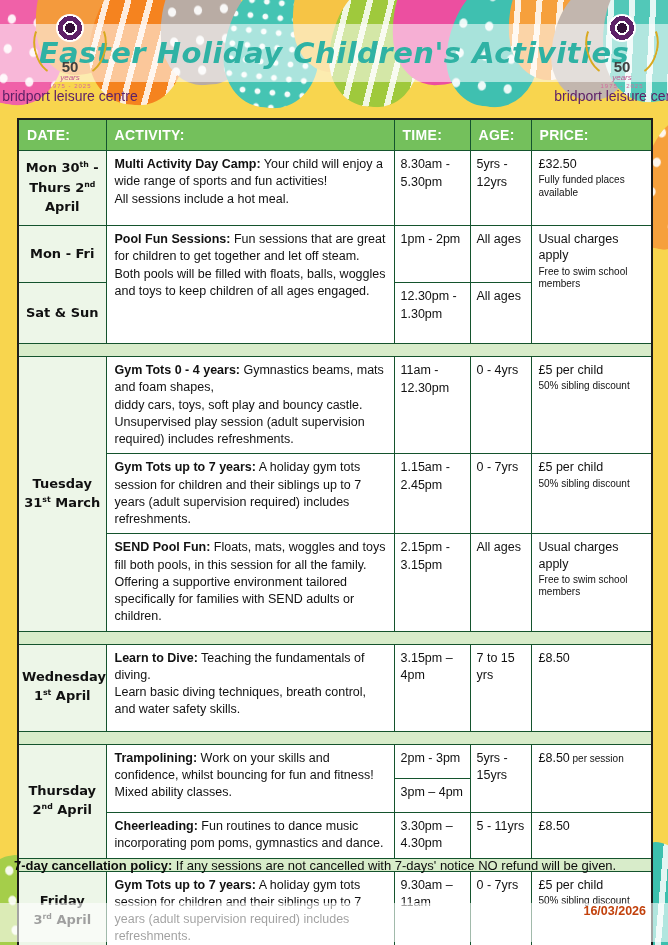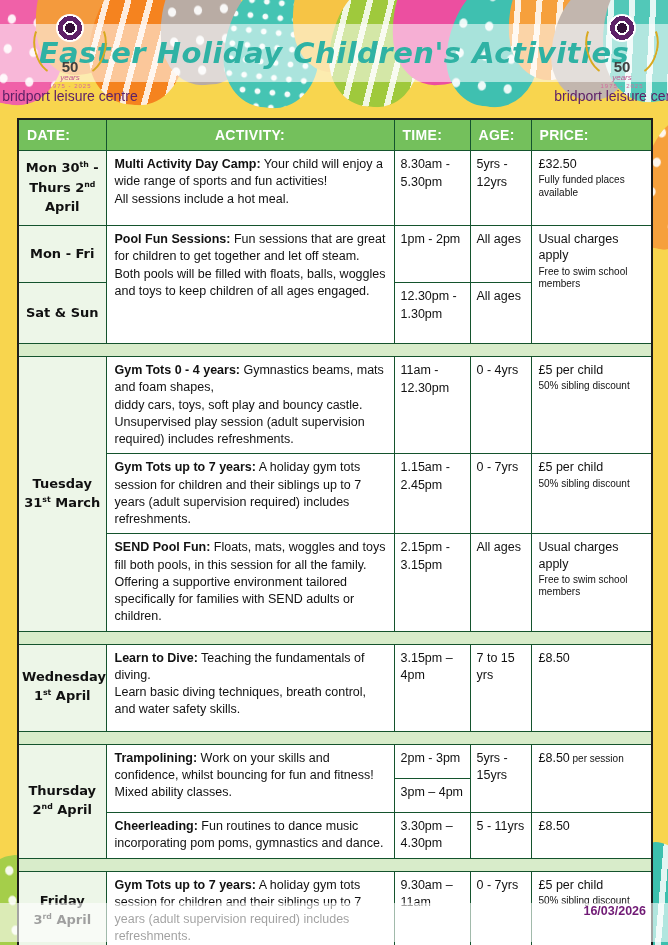--- a/index.html
+++ b/index.html
@@ -50,42 +50,42 @@
   #table-wrap{position:absolute;left:17px;top:118px;z-index:2;}
   table{
     border-collapse:collapse;table-layout:fixed;width:634px;background:#ffffff;
     border:2px solid #1d1d1b;
   }
   th,td{border:1px solid #14532d;vertical-align:top;}
   th{
     background:#74c05c;color:#ffffff;font-size:14px;text-align:left;
     padding:7px 8px;letter-spacing:.3px;
   }
-  th.center{text-align:center;}
+  th.center{}
   td.date{
     background:#edf6e8;text-align:center;vertical-align:middle;
     font-family:"DejaVu Sans",sans-serif;font-weight:bold;font-size:13px;
     padding:4px 3px;white-space:pre-line;line-height:1.45;
   }
   td.act{font-size:12.5px;padding:5px 8px;white-space:pre-line;line-height:1.38;}
   td.time,td.age{font-size:12.5px;padding:5px 6px;line-height:1.4;}
   td.price{font-size:12.5px;padding:5px 7px;line-height:1.3;}
   .pnote{font-size:10px;line-height:1.25;margin-top:2px;}
   .psuf{font-size:10px;}
   tr.spacer td{background:#d8ecca;height:12px;padding:0;}
   sup{font-size:60%;}
   
   #policy{position:absolute;left:14px;top:858px;width:648px;font-size:13px;color:#0d0d0d;z-index:3;line-height:1.3;}
   #booking-band{position:absolute;left:0;top:903px;width:668px;height:39px;background:rgba(255,255,255,.6);z-index:2;}
   #booking-text{
     position:absolute;left:0;top:909px;width:668px;text-align:center;z-index:3;
     font-family:"DejaVu Sans",sans-serif;font-style:italic;font-weight:bold;
     font-size:22px;color:#e73572;letter-spacing:.5px;
   }
-  #print-date{position:absolute;right:22px;top:904px;font-size:12.5px;font-weight:bold;color:#701a75;z-index:3;}
+  #print-date{position:absolute;right:22px;top:904px;font-size:12.5px;font-weight:bold;color:#c2410c;z-index:3;}
 </style>
 </head>
 <body>
 
 <div id="page">
 
   <div class="egg dots" style="left:-30px;top:-25px;width:95px;height:130px;background-color:#f061a8;transform:rotate(8deg);"></div>
   <div class="egg" style="left:35px;top:-40px;width:80px;height:115px;background-color:#f49a3d;transform:rotate(-6deg);"></div>
   <div class="egg stripes" style="left:90px;top:-25px;width:95px;height:130px;background-color:#f5831f;transform:rotate(5deg);"></div>
   <div class="egg dots" style="left:160px;top:-35px;width:88px;height:120px;background-color:#b9aca4;transform:rotate(-4deg);"></div>
@@ -277,17 +277,18 @@
         <td class="price">
               <div>£5 per child</div>
               <div class="pnote">50% sibling discount</div>
             </td>
       </tr>
 
     </tbody>
       </table>
   </div>
 
+  <div id="policy"><b>7-day cancellation policy:</b><span> If any sessions are not cancelled with 7-days' notice NO refund will be given.</span></div>
 
   <div id="booking-band"></div>
   <div id="print-date">16/03/2026</div>
 
 </div>
 
 </body></html>

